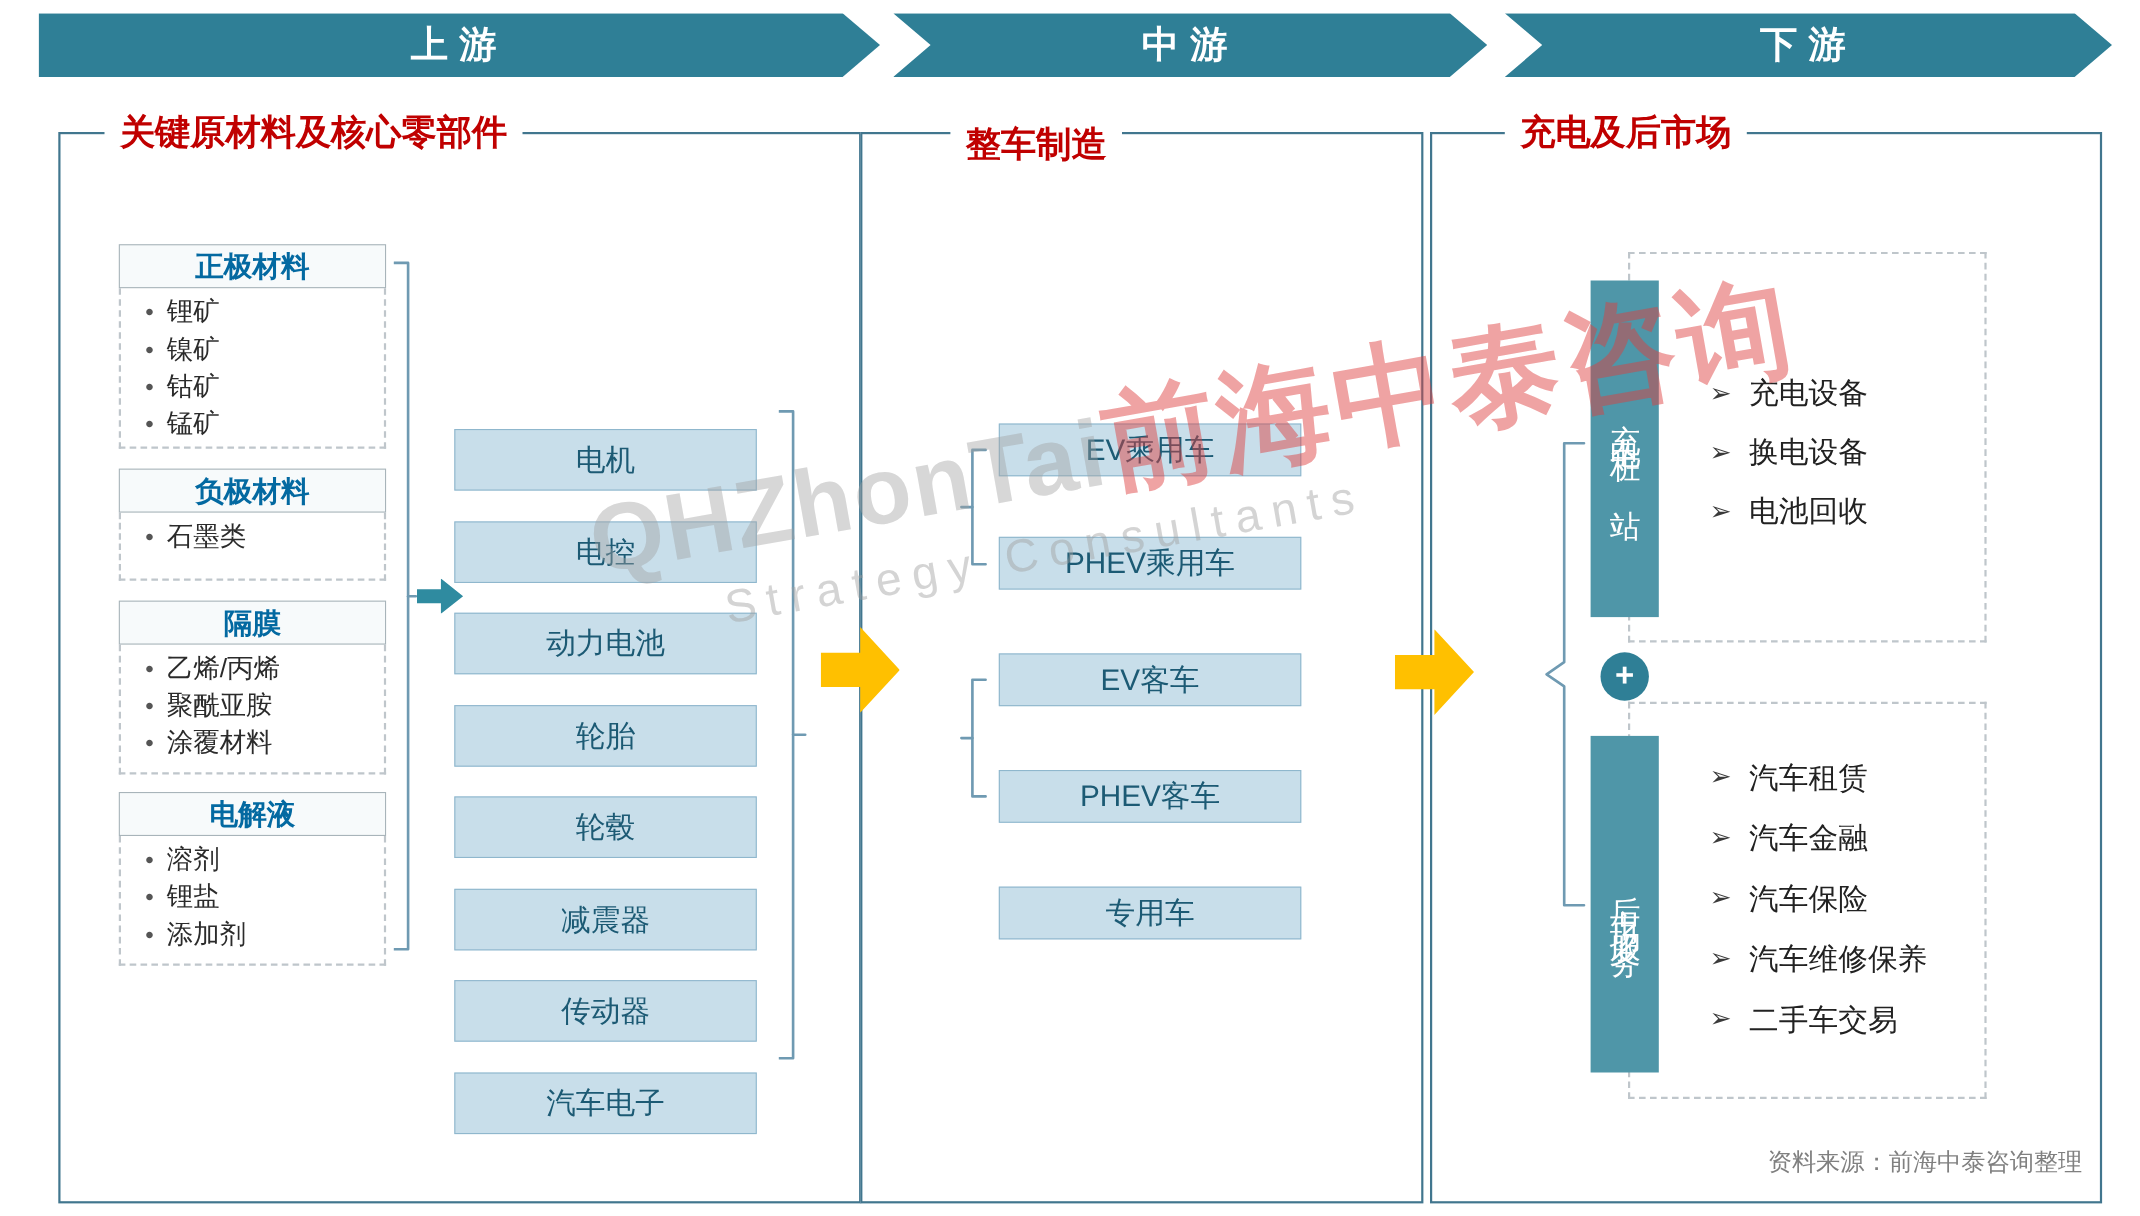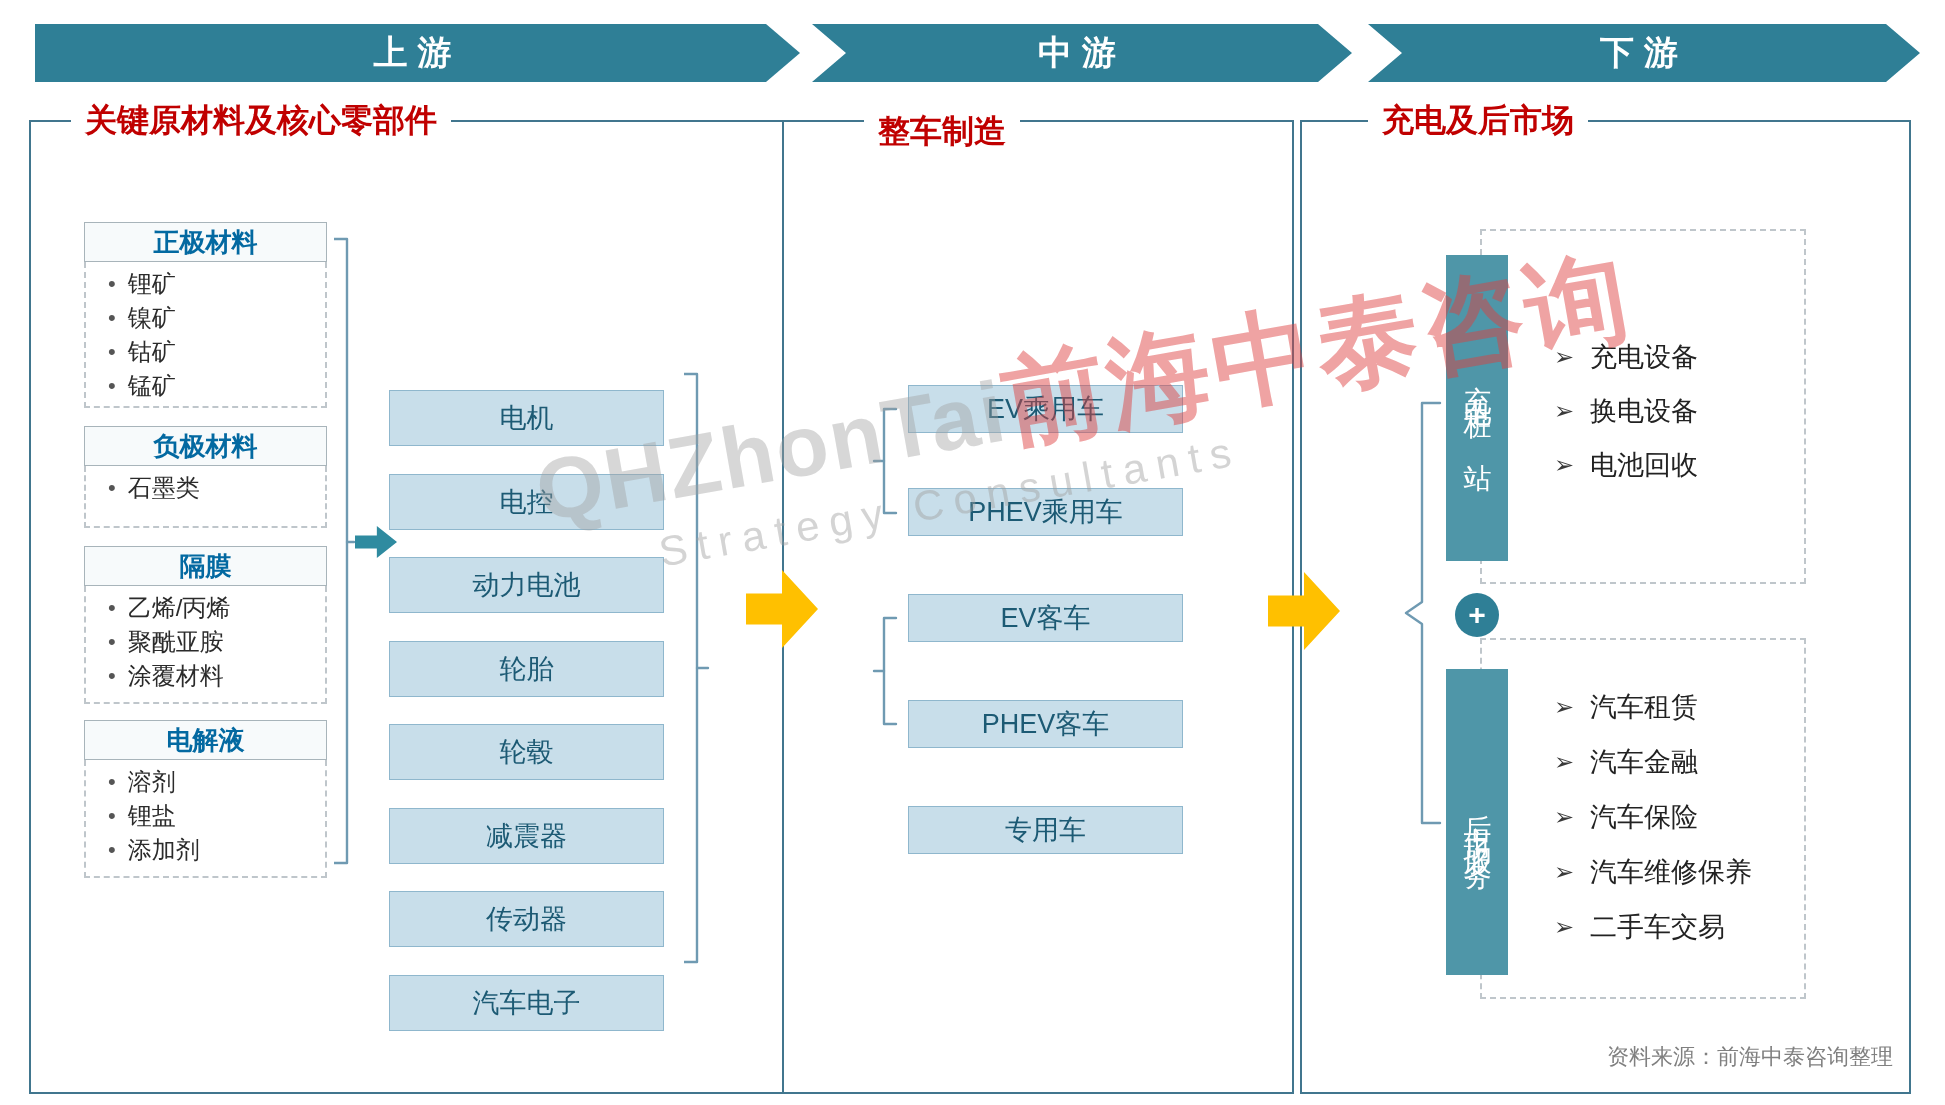--- a/index.html
+++ b/index.html
@@ -1,31 +1,31 @@
 <!DOCTYPE html>
 <html><head>
 <meta charset="utf-8">
 <style>
   html,body{margin:0;padding:0;background:#ffffff;font-family:"Liberation Sans","DejaVu Sans",sans-serif;}
   .stage{position:relative;width:1945px;height:1105px;background:#fff;overflow:hidden;}
 
   
-  .banner{position:absolute;top:24px;height:58px;background:#2f7f96;color:#fff;
+  .banner{position:absolute;top:12px;height:58px;background:#2f7f96;color:#fff;
     display:flex;align-items:center;justify-content:center;
     font-size:34px;font-weight:bold;letter-spacing:10px;}
   .banner.b1{left:35px;width:765px;
     clip-path:polygon(0 0,calc(100% - 34px) 0,100% 50%,calc(100% - 34px) 100%,0 100%);}
   .banner.b2{left:812px;width:540px;
     clip-path:polygon(0 0,calc(100% - 34px) 0,100% 50%,calc(100% - 34px) 100%,0 100%,34px 50%);}
   .banner.b3{left:1368px;width:552px;
     clip-path:polygon(0 0,calc(100% - 34px) 0,100% 50%,calc(100% - 34px) 100%,0 100%,34px 50%);}
 
   
   .panel{position:absolute;top:120px;height:970px;border:2px solid #41768e;background:#fff;}
-  .panel.left{left:29px;width:726px;padding-left:40px;}
+  .panel.left{left:53px;width:726px;}
   .panel.mid{left:782px;width:508px;}
   .panel.right{left:1300px;width:607px;}
   .panel-title{position:absolute;top:-24px;background:#fff;padding:0 14px;
     color:#c00000;font-size:32px;font-weight:bold;white-space:nowrap;line-height:44px;}
   .panel.left .panel-title{left:40px;}
   .panel.mid .panel-title{left:80px;margin-top:11px;}
   .panel.right .panel-title{left:66px;}
 
   
   .mat-group{position:absolute;left:53px;width:243px;}

